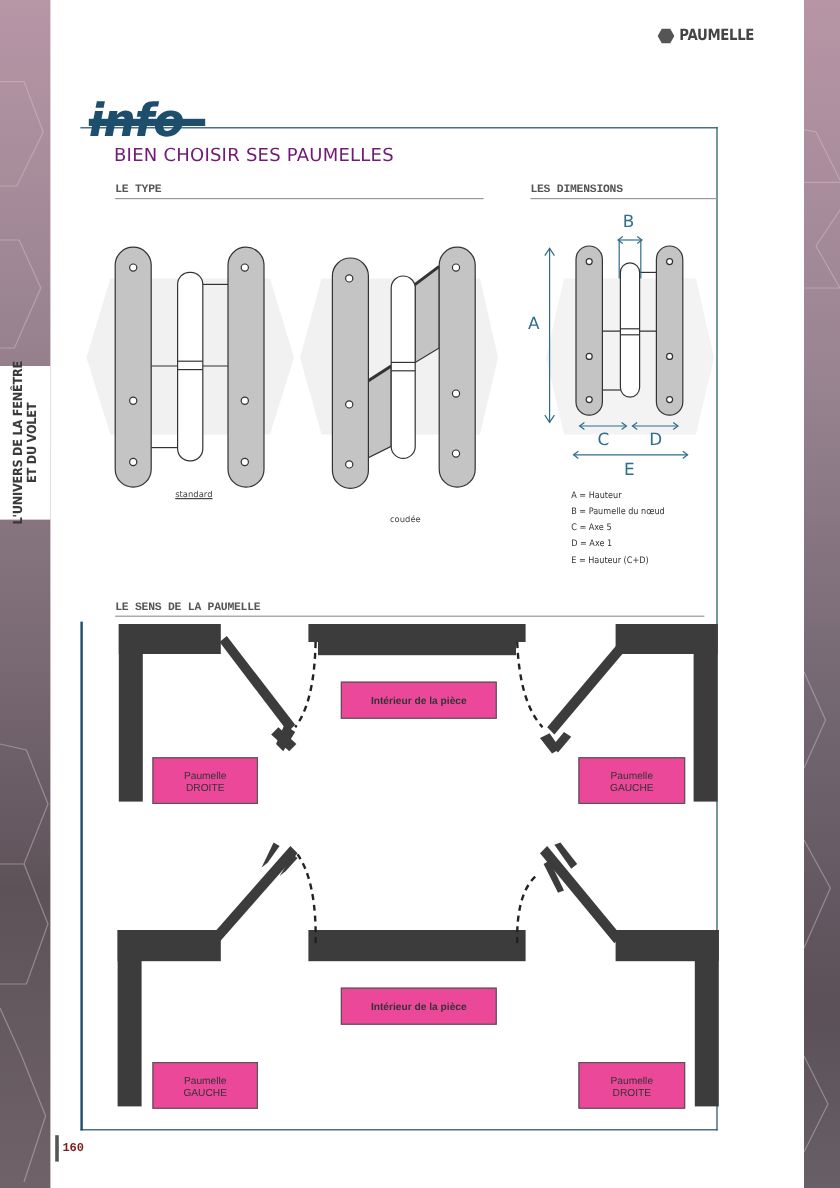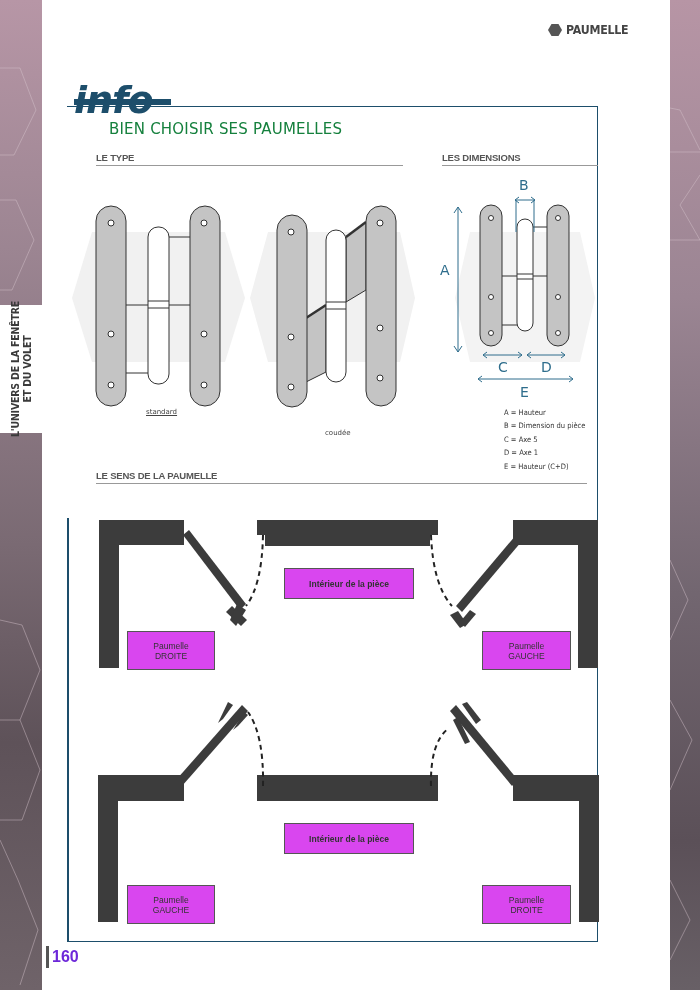--- a/index.html
+++ b/index.html
@@ -13,30 +13,30 @@
   .side-tab-text { position:absolute; left:21px; top:369px; transform: translate(-50%,-50%) rotate(-90deg); white-space:nowrap;
     font-family:"DejaVu Sans Condensed","DejaVu Sans", sans-serif; font-weight:bold; font-size:10.5px; line-height:12px; color:#3a3a3a; text-align:center; letter-spacing:-0.2px; }
   .side-tab-text span { display:block; }
   .cat-badge { position:absolute; left:548px; top:22px; display:flex; align-items:center; gap:4px; }
   .cat-badge .hex { width:14px; height:14px; }
   .cat-badge .lbl { font-family:"DejaVu Sans", sans-serif; font-weight:bold; font-size:13px; color:#444; letter-spacing:-0.3px; transform:scaleX(0.85); transform-origin:left; }
   .info-title { position:absolute; left:74px; top:54px; font-family:"DejaVu Sans", sans-serif; font-weight:bold; font-style:italic; font-size:38px; color:#1d4e6b; letter-spacing:-1px; line-height:44px;margin-top:24px; }
   .info-bar { position:absolute; left:74px; top:99px; width:97px; height:6px; background:#1d4e6b; }
   .frame { position:absolute; left:67px; top:106px; width:531px; height:836px; border-top:1.5px solid #1d4e6b; border-right:1.5px solid #1d4e6b; border-bottom:1.5px solid #1d4e6b; box-sizing:border-box; }
   .frame-left { position:absolute; left:67px; top:518px; width:1.5px; height:424px; background:#1d4e6b; }
-  .sec-title { position:absolute; left:109px; top:120px; font-family:"DejaVu Sans", sans-serif; font-size:15px; color:#15803d; letter-spacing:0.2px; }
-  .sub { position:absolute; font-family:Liberation Sans, sans-serif; font-weight:bold; font-size:9.5px; color:#555; letter-spacing:-0.2px; border-bottom:1px solid #999; padding-bottom:2px; }
+  .sec-title { position:absolute; left:95px; top:120px; font-family:"DejaVu Sans", sans-serif; font-size:15px; color:#701a75; letter-spacing:0.2px; }
+  .sub { position:absolute; font-family:Liberation Mono, monospace; font-weight:bold; font-size:9.5px; color:#555; letter-spacing:-0.2px; border-bottom:1px solid #999; padding-bottom:2px; }
   .cap { position:absolute; font-family:"DejaVu Sans", sans-serif; font-size:7px; color:#444; }
-  .legend { position:absolute; left:504px; top:406px; font-family:"DejaVu Sans Condensed","DejaVu Sans", sans-serif; font-size:7.5px; color:#333; line-height:13.4px; }
+  .legend { position:absolute; left:476px; top:406px; font-family:"DejaVu Sans Condensed","DejaVu Sans", sans-serif; font-size:7.5px; color:#333; line-height:13.4px; }
   .dim { position:absolute; font-family:"DejaVu Sans", sans-serif; font-size:14px; color:#2e6d8c; }
-  .box { position:absolute; border:1px solid #555; background:#d946ef; font-family:"Liberation Sans", sans-serif; font-size:8.5px; color:#333; text-align:center; display:flex; flex-direction:column; justify-content:center; line-height:10px; }
+  .box { position:absolute; border:1px solid #555; background:#ec4899; font-family:"Liberation Sans", sans-serif; font-size:8.5px; color:#333; text-align:center; display:flex; flex-direction:column; justify-content:center; line-height:10px; }
   .box.bold { font-weight:bold; font-size:8.5px; }
   .pagenum { position:absolute; left:46px; top:946px; display:flex; align-items:center; gap:3px; }
   .pagenum .bar { width:3px; height:22px; background:#555; }
-  .pagenum .num { font-family:Liberation Sans, sans-serif; font-weight:bold; font-size:16px; color:#6d28d9; }
+  .pagenum .num { font-family:Liberation Mono, monospace; font-weight:bold; font-size:10px; color:#7f1d1d; }
   svg.abs { position:absolute; left:0; top:0; }
 </style>
 </head>
 <body>
 
 <div class="side-left">
   <svg class="hexlines" viewBox="0 0 42 990">
     <g fill="none" stroke="#d8c6cf" stroke-opacity="0.45" stroke-width="1">
       <polyline points="0,68 20,68 36,110 14,155 0,155"></polyline>
       <polyline points="0,200 16,200 34,240 12,290 0,290"></polyline>
@@ -76,21 +76,21 @@
 <div class="info-title">info</div>
 <div class="info-bar"></div>
 
 <div class="frame"></div>
 <div class="frame-left"></div>
 
 <div class="sec-title">BIEN CHOISIR SES PAUMELLES</div>
 
 <div class="sub" style="left:96px; top:152px; width:307px;">LE TYPE</div>
 <div class="sub" style="left:442px; top:152px; width:156px;">LES DIMENSIONS</div>
-<div class="sub" style="left:96px; top:470px; width:491px;">LE SENS DE LA PAUMELLE</div>
+<div class="sub" style="left:96px; top:500px; width:491px;">LE SENS DE LA PAUMELLE</div>
 
 <svg class="abs" width="700" height="990" viewBox="0 0 700 990">
 
   <polygon points="92,232 225,232 245,298 225,362 92,362 72,298" fill="#f1f1f1"></polygon>
   <polygon points="268,232 400,232 415,298 400,362 268,362 250,298" fill="#f1f1f1"></polygon>
   <polygon points="470,232 580,232 595,298 580,362 470,362 455,298" fill="#f3f3f3"></polygon>
 
   <g stroke="#333" stroke-width="1">
     <line x1="126" y1="305" x2="190" y2="305"></line>
     <line x1="126" y1="373" x2="148" y2="373"></line>
@@ -168,21 +168,21 @@
 <div class="cap" style="left:325px; top:408px;margin-top:21px;">coudée</div>
 
 <div class="dim" style="left:519px; top:177px;">B</div>
 <div class="dim" style="left:440px; top:262px;">A</div>
 <div class="dim" style="left:498px; top:359px;">C</div>
 <div class="dim" style="left:541px; top:359px;">D</div>
 <div class="dim" style="left:520px; top:384px;">E</div>
 
 <div class="legend">
   <div>A = Hauteur</div>
-  <div>B = Dimension du pièce</div>
+  <div>B = Paumelle du nœud</div>
   <div>C = Axe 5</div>
   <div>D = Axe 1</div>
   <div>E = Hauteur (C+D)</div>
 </div>
 
 <svg class="abs" width="700" height="990" viewBox="0 0 700 990">
   <g fill="#3c3c3c">
 
     <rect x="99" y="520" width="85" height="25"></rect>
     <rect x="99" y="520" width="20" height="148"></rect>

